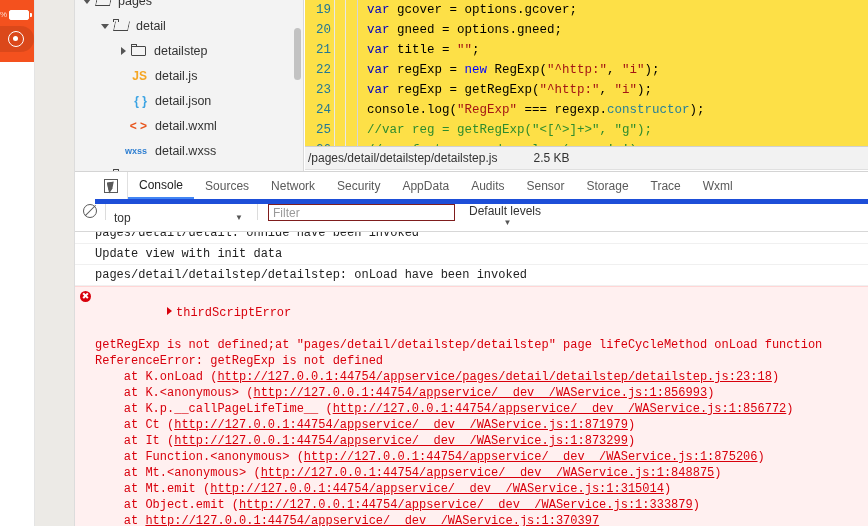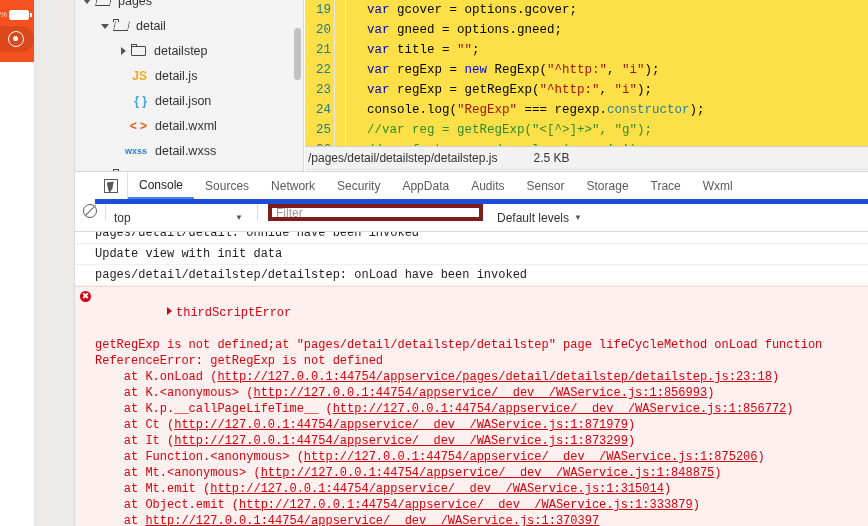--- a/index.html
+++ b/index.html
@@ -288,33 +288,33 @@
     width: 1px; height: 16px; background: #dcdcdc; margin: 0 8px;
   }
   .ctx-select {
     display: flex; align-items: center;
     font-size: 12px; color: #333;
     width: 135px;
     justify-content: space-between;
   }
   .caret { font-size: 8px; color: #555; margin-right: 6px; }
   .filter-input {
-    width: 215px; height: 17px;
-    border: 4px solid #7f1d1d;
+    width: 187px; height: 17px;
+    border: 1px solid #7f1d1d;
     background: #fff;
     font-size: 12px; color: #999;
     padding: 0 4px;
     display: flex; align-items: center;
     box-sizing: border-box;
     margin-left: 2px;
   }
   .levels {
     margin-left: 14px;
     font-size: 12px; color: #333;
-    display: flex; align-items: center;
+    display: flex; align-items: center; flex-direction: column;
   }
   .levels .caret { margin-left: 5px; margin-right: 0; }
 
   
   .console-body {
     position: relative;
     height: 299px;
     overflow: hidden;
     font-family: "Liberation Mono", monospace;
     font-size: 12px;

